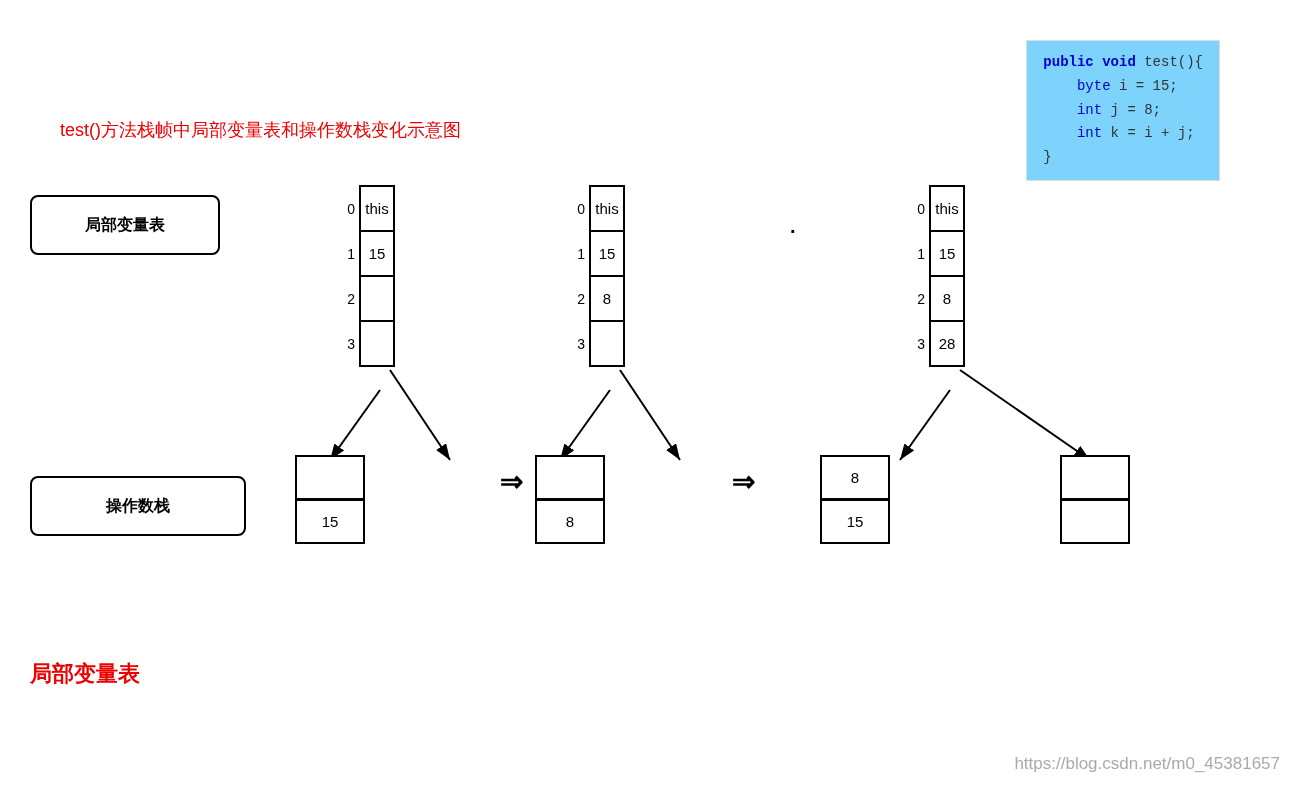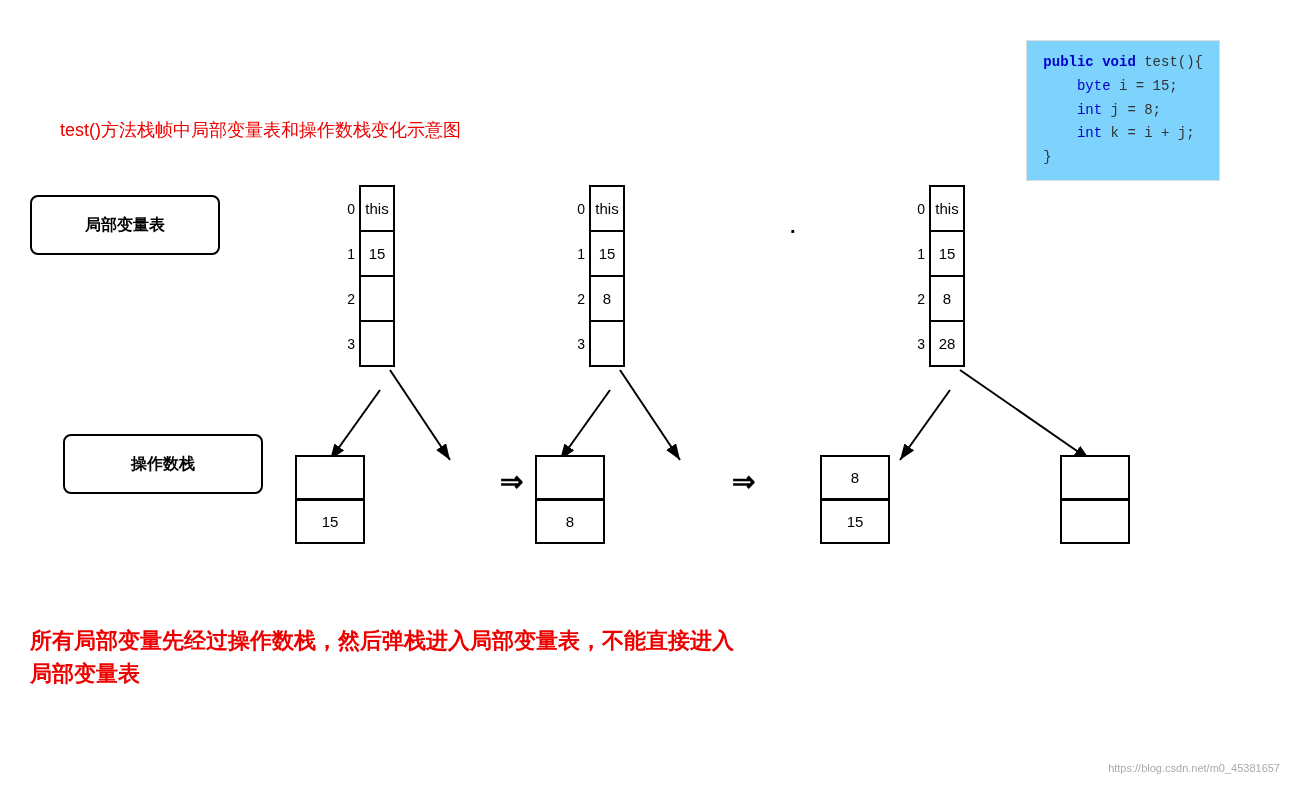--- a/index.html
+++ b/index.html
@@ -114,21 +114,21 @@
       font-weight: bold;
       line-height: 1.5;
     }
 
     
     .watermark {
       position: absolute;
       bottom: 16px;
       right: 20px;
       color: #aaa;
-      font-size: 11px;
+      font-size: 17px;
     }
   </style>
 </head>
 <body>
 
 <svg class="arrow-svg" xmlns="http://www.w3.org/2000/svg">
   <defs>
     <marker id="arrowhead" markerWidth="8" markerHeight="6" refX="8" refY="3" orient="auto">
       <polygon points="0 0, 8 3, 0 6" fill="#000"></polygon>
     </marker>
@@ -150,21 +150,21 @@
 <div class="code-block">
   <div><span class="kw">public</span> <span class="kw">void</span> test(){</div>
   <div>&nbsp;&nbsp;&nbsp;&nbsp;<span class="type">byte</span> i = 15;</div>
   <div>&nbsp;&nbsp;&nbsp;&nbsp;<span class="type">int</span> j = 8;</div>
   <div>&nbsp;&nbsp;&nbsp;&nbsp;<span class="type">int</span> k = i + j;</div>
   <div>}</div>
 </div>
 
 <div class="label-box" style="left:30px; top:195px; width:190px; height:60px;">局部变量表</div>
 
-<div class="label-box" style="left:30px; top:434px; width:200px; height:60px;margin-left:33px;">操作数栈</div>
+<div class="label-box" style="left:30px; top:476px; width:216px; height:60px;">操作数栈</div>
 
 <table class="grid-table" style="left:330px; top:185px;">
   <tbody>
       <tr>
     <td class="idx">0</td>
     <td>this</td>
   </tr>
   <tr>
     <td class="idx">1</td>
     <td>15</td>
@@ -234,17 +234,16 @@
     <td class="idx">3</td>
     <td>28</td>
   </tr>
 </tbody>
   </table>
 
 <div class="stack-box" style="left:1060px; top:455px; width:70px; height:45px;"></div>
 <div class="stack-box" style="left:1060px; top:499px; width:70px; height:45px;"></div>
 
 <div class="bottom-text">
-  <div>所有局部变量先经过操作数栈，然后弹栈进入局部变量表，不能直接进入</div>
   <div>局部变量表</div>
 </div>
 
 <div class="watermark">https://blog.csdn.net/m0_45381657</div>
 
 </body></html>

